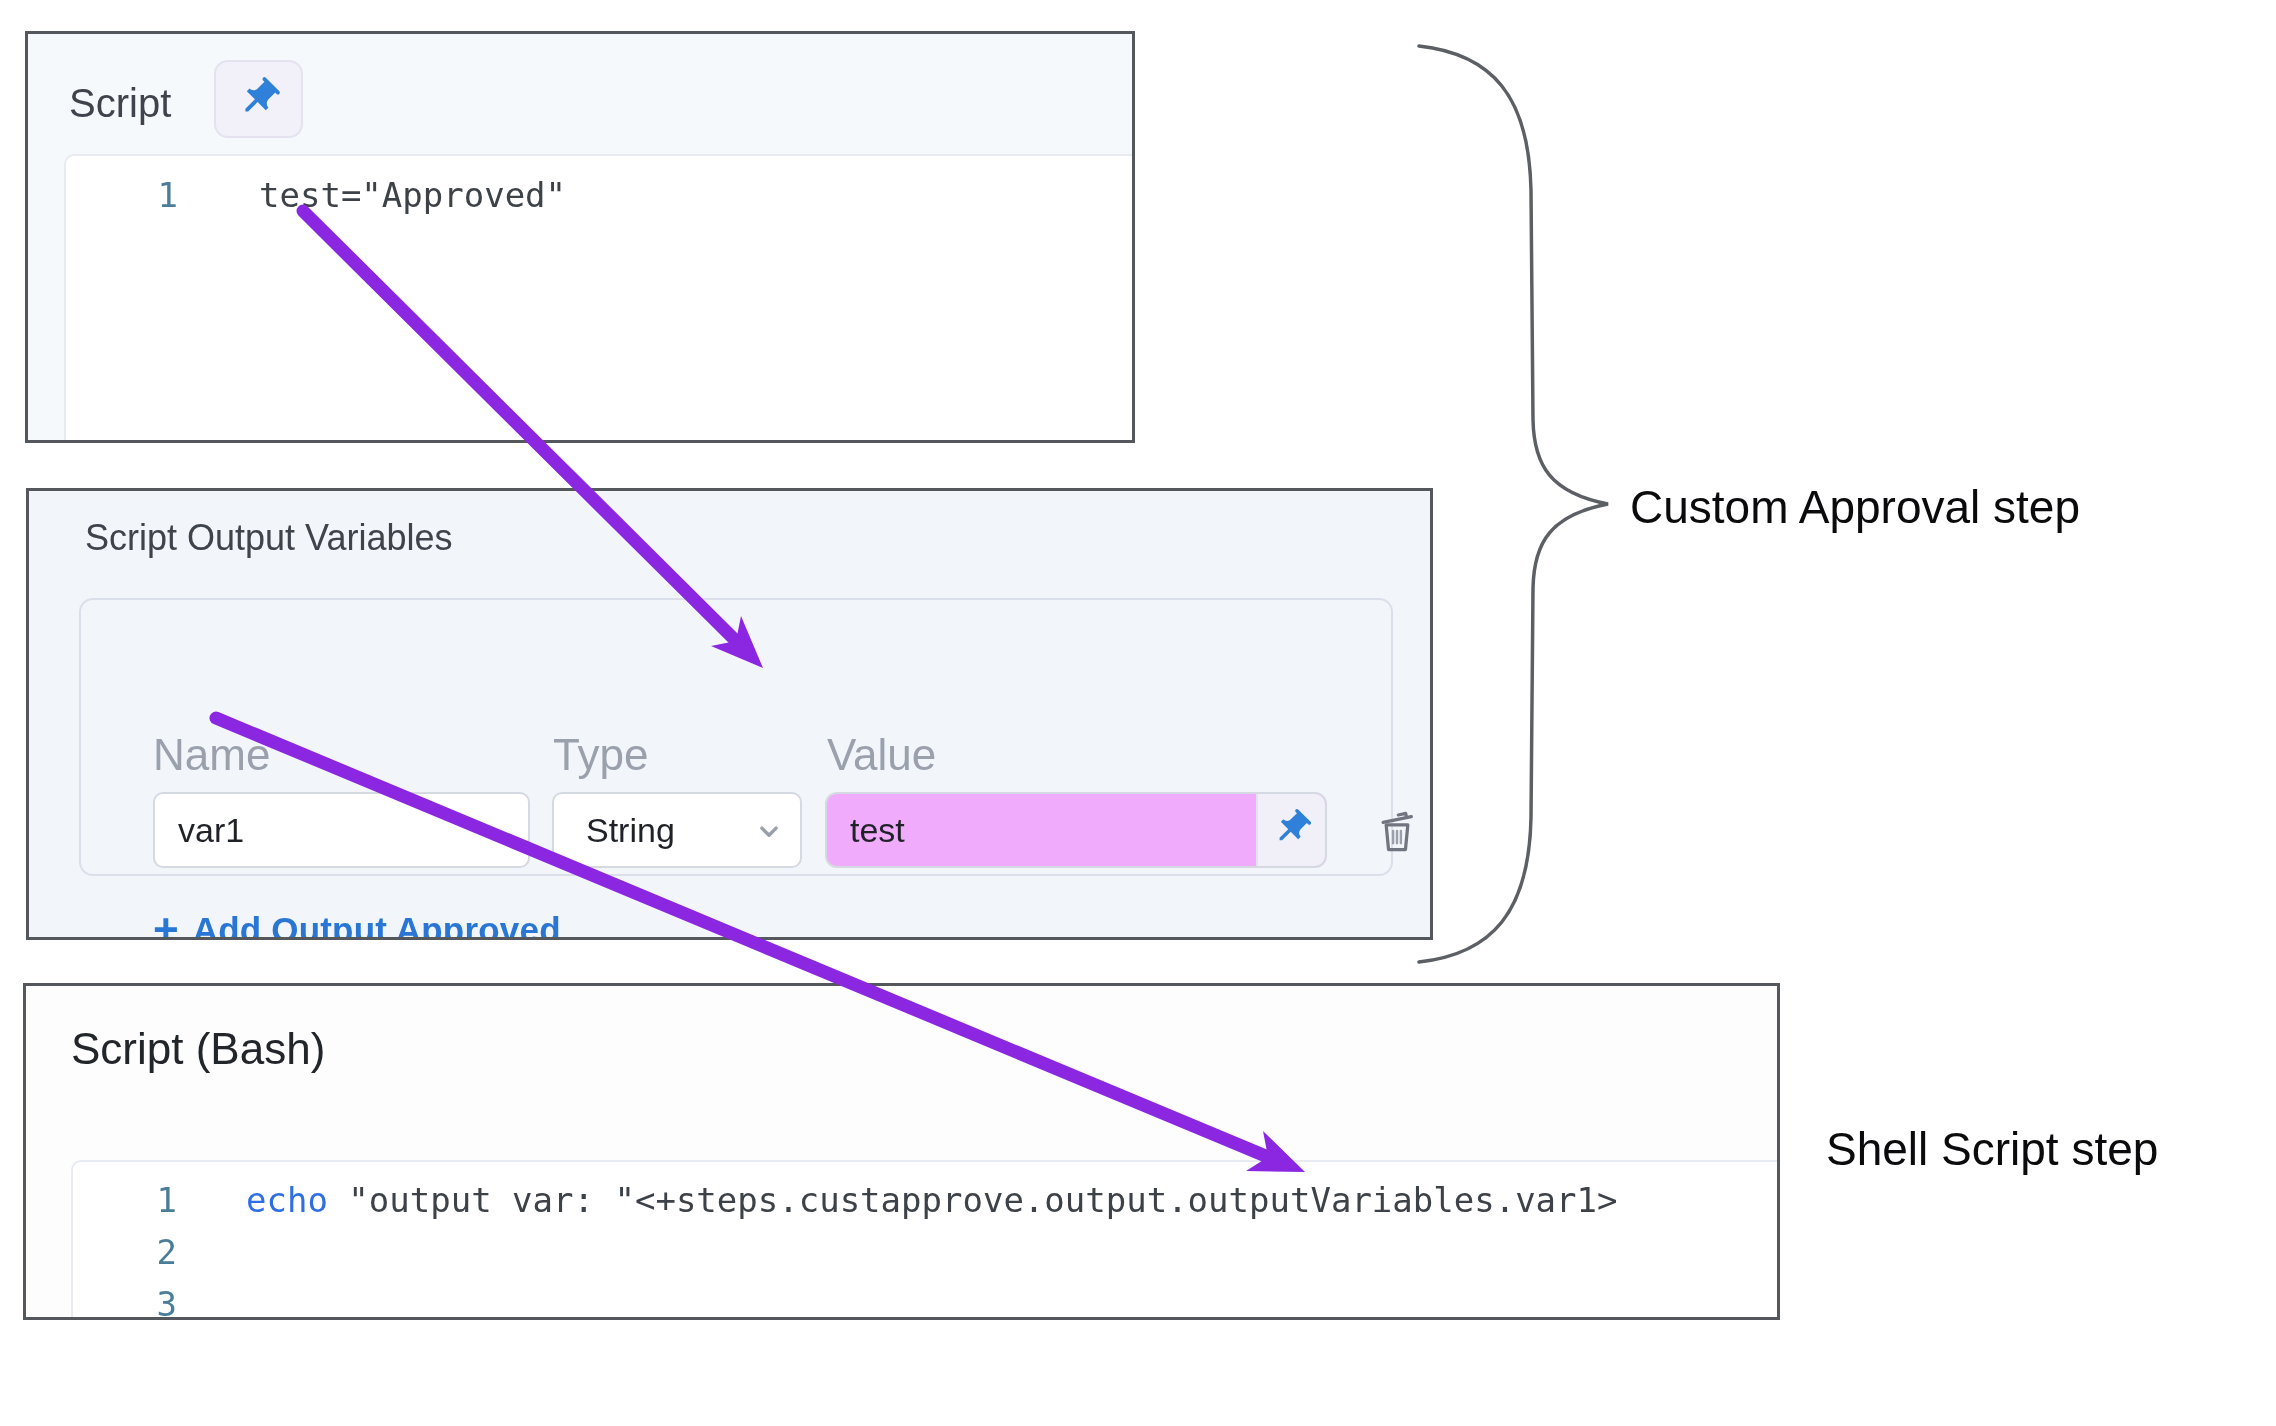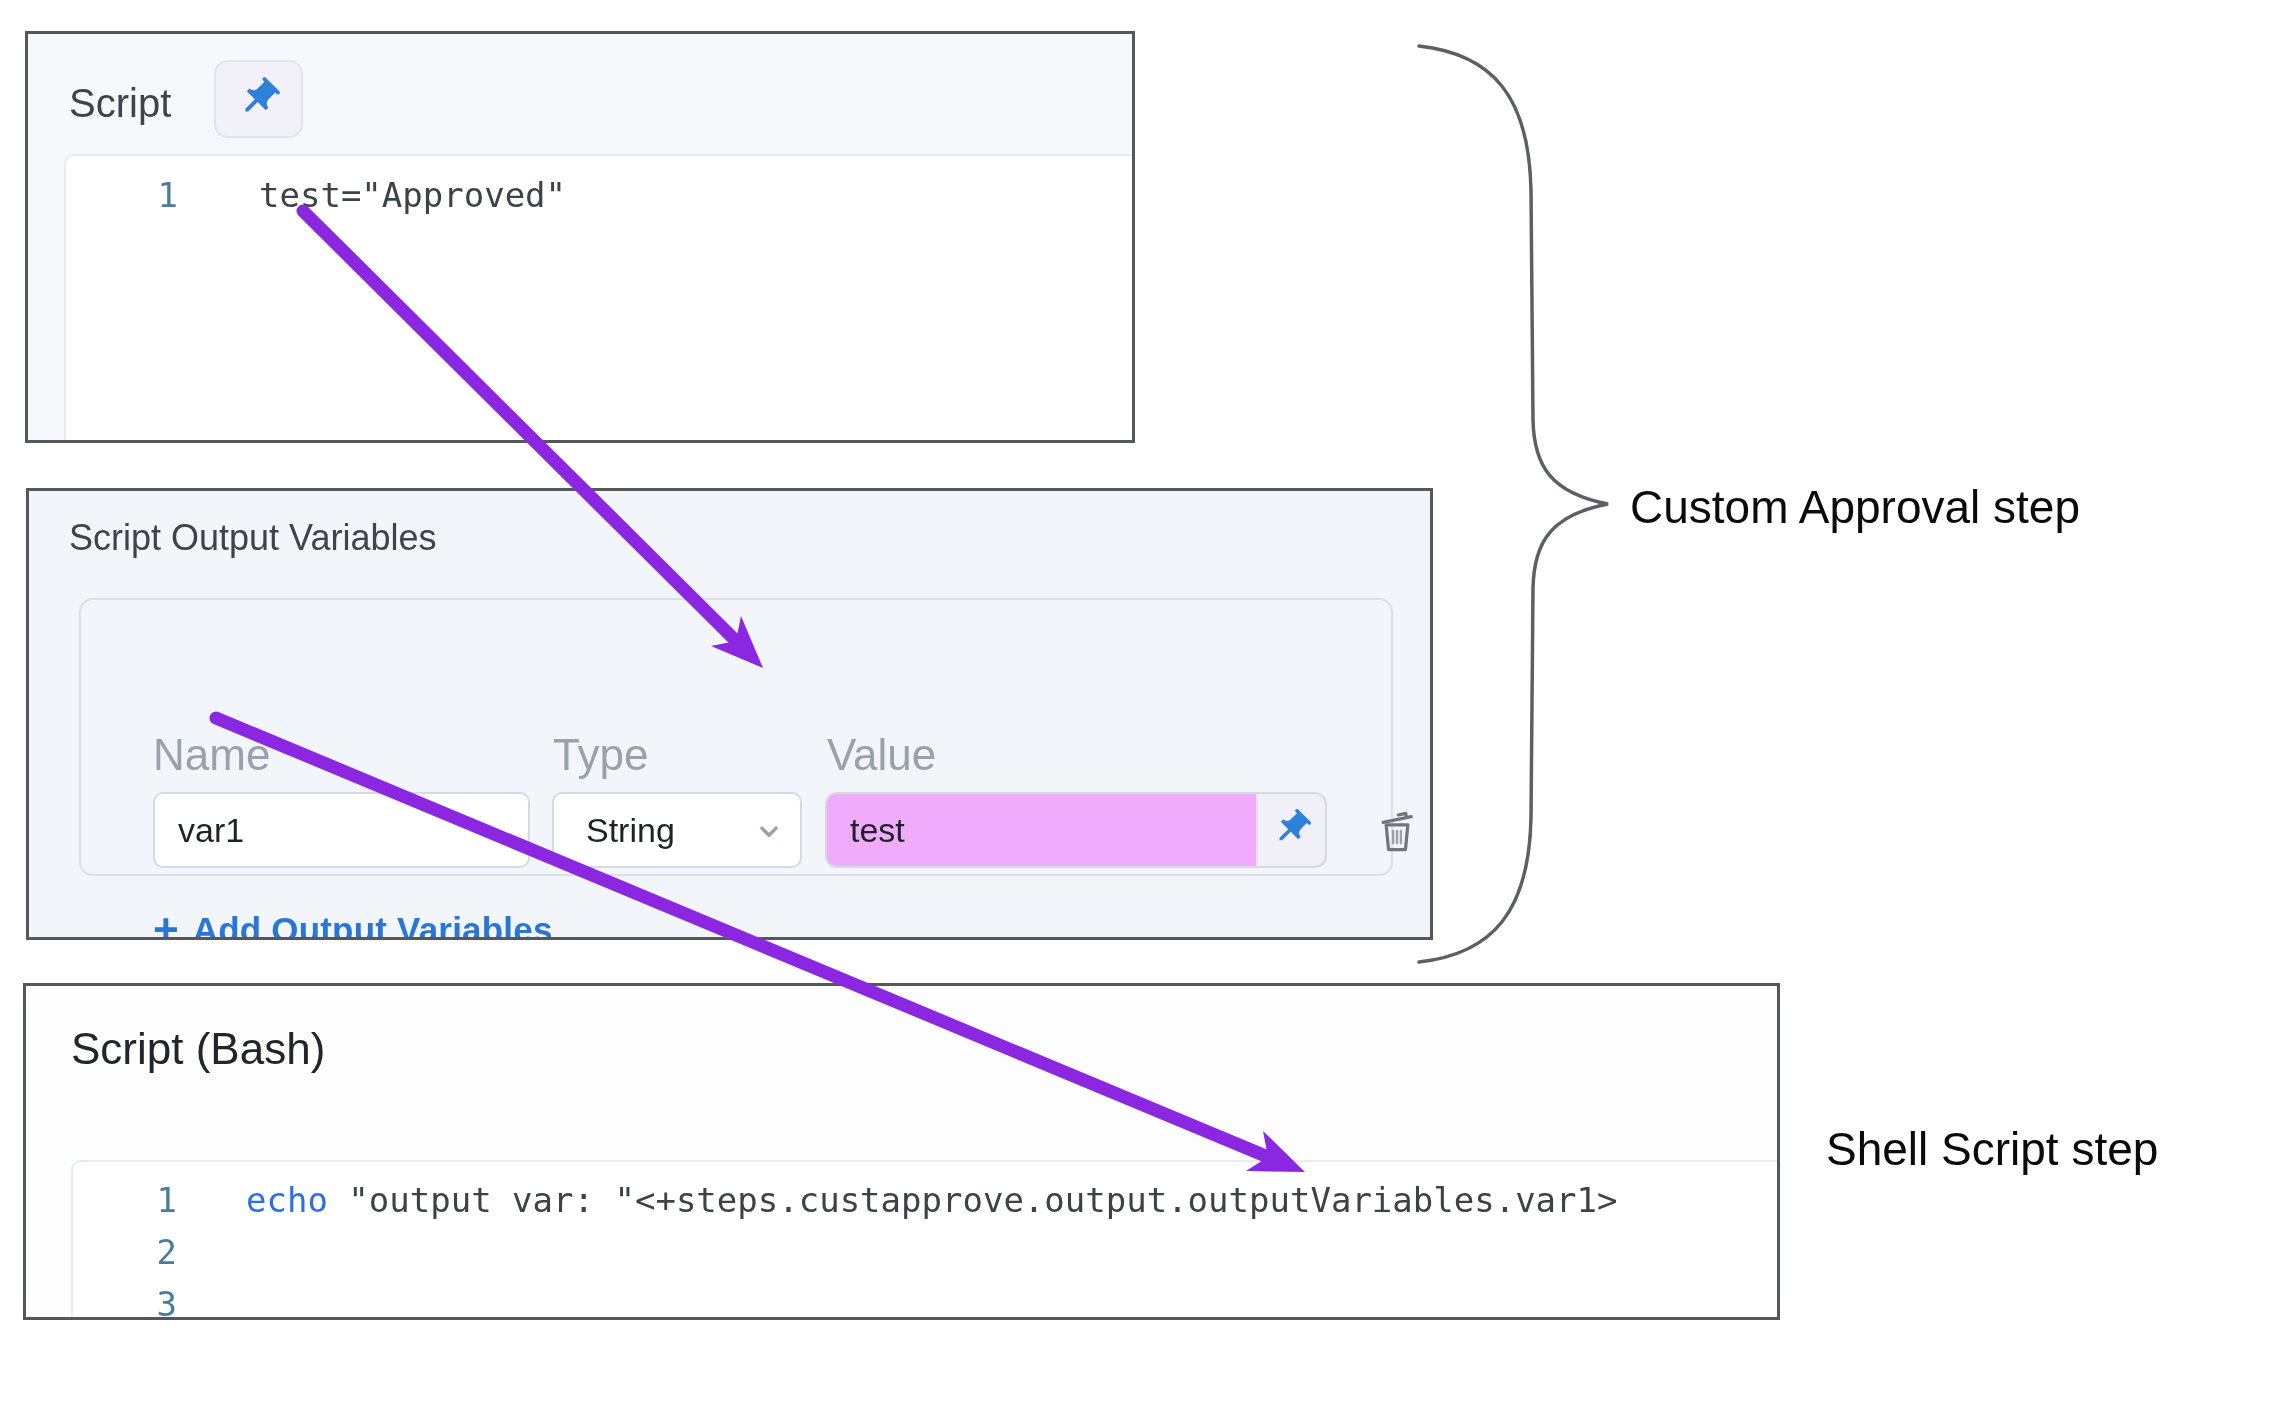--- a/index.html
+++ b/index.html
@@ -18,21 +18,21 @@
           font-family:"DejaVu Sans Mono","Liberation Mono",monospace;font-size:34px;white-space:pre;}
   .ln{color:#4a7d99;text-align:right;flex:none;}
   #editor-top .ln{width:112px;}
   #editor-top .code{margin-left:81px;color:#3d4248;}
   #editor-bash .ln{width:104px;}
   #editor-bash .code{margin-left:69px;color:#3d4248;}
   .kw{color:#2f6fe3;}
 
   .panel-title{position:absolute;color:#3e434c;}
   #script-title{left:41px;top:47px;font-size:40px;}
-  #outvars-title{left:40px;top:26px;font-size:36px;}
+  #outvars-title{left:56px;top:26px;font-size:36px;}
   #bash-title{left:45px;top:38px;font-size:44px;color:#22262b;}
 
   .pin-btn{position:absolute;left:186px;top:26px;width:89px;height:78px;border-radius:14px;
            background:#f2f1f9;border:2px solid #e5e2ef;box-sizing:border-box;
            display:flex;align-items:center;justify-content:center;cursor:pointer;}
 
   .group-box{position:absolute;left:50px;top:107px;width:1314px;height:278px;
              border:2px solid #dbdfe9;border-radius:14px;box-sizing:border-box;}
   .col-label{position:absolute;top:130px;font-size:44px;color:#9aa1ad;}
   #label-name{left:72px;}
@@ -131,21 +131,21 @@
             <path d="M7 9.2 L8.1 20.6 h7.8 L17 9.2 z"></path>
             <path d="M10.2 12 v5.6 M12 12 v5.6 M13.8 12 v5.6" stroke="#9aa0aa" stroke-width="1.1"></path>
             <path d="M5.6 8 L18.6 5.4"></path>
             <path d="M12.6 4.6 l3.4 -0.7 0.4 1.7"></path>
           </svg>
         </span>
       </button>
 
       <div class="add-link">
         <span class="plus">+</span>
-        <span class="lbl">Add Output Variables</span>
+        <span class="lbl">Add Output Approved</span>
       </div>
     </div>
   </div>
 
   <div class="panel" id="panel-bash">
     <div class="panel-title" id="bash-title">Script (Bash)</div>
 
     <div class="editor" id="editor-bash">
       <div class="ed-row" style="top:14px;height:48px;">
         <span class="ln">1</span>

